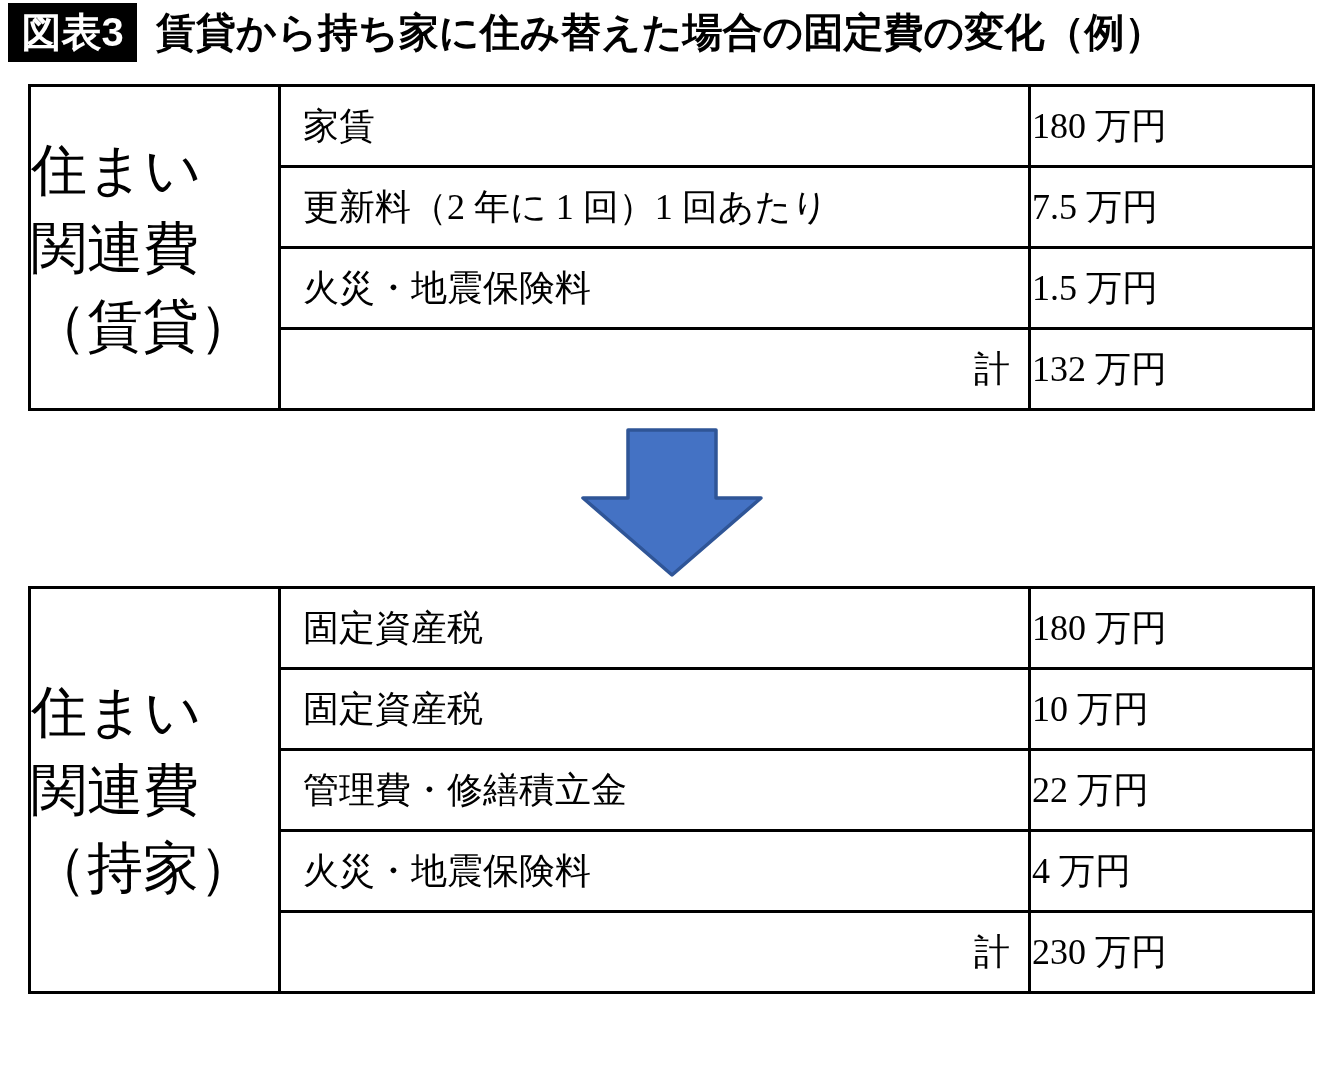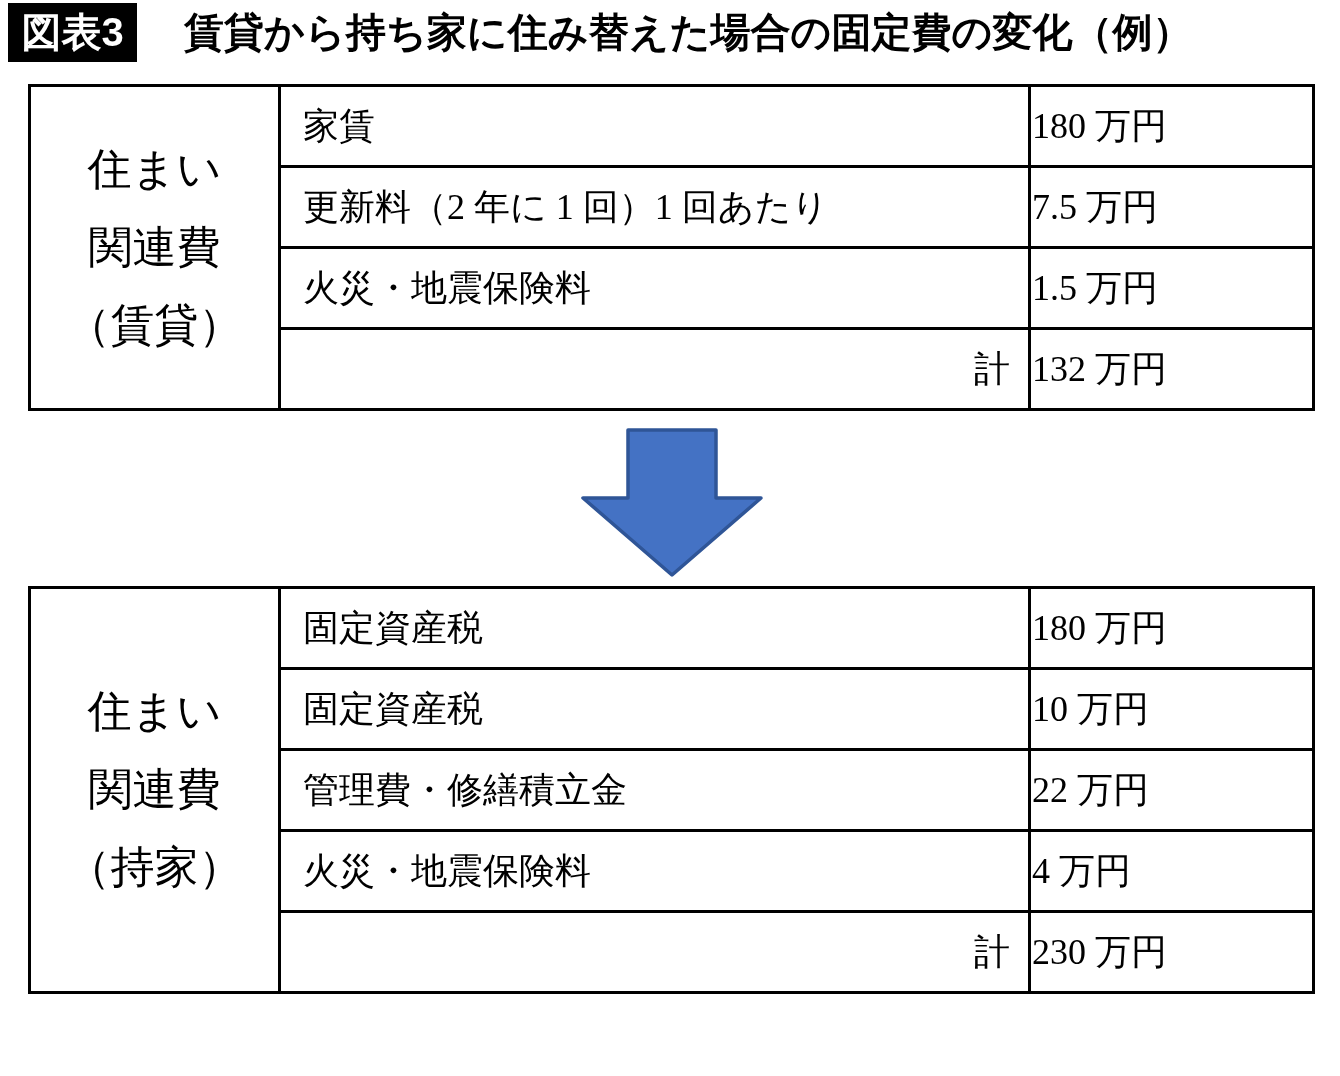--- a/index.html
+++ b/index.html
@@ -7,31 +7,31 @@
   body {
     width: 1340px; height: 1076px;
     background: #ffffff; color: #000;
     font-family: "Liberation Serif", "DejaVu Serif", serif;
     position: relative; overflow: hidden;
   }
 
   
   .figure-header {
     position: absolute; left: 8px; top: 3px; height: 59px;
-    display: flex; align-items: center; gap: 34px;
+    display: flex; align-items: center;
   }
   .figure-tag {
     width: 129px; height: 59px;
     background: #000; color: #fff;
     font-family: "Liberation Sans", "DejaVu Sans", sans-serif;
     font-weight: 700; font-size: 40px;
     display: flex; align-items: center; justify-content: center;
   }
   .figure-title {
-    margin-left: 13px;
+    margin-left: 19px;
     font-family: Liberation Sans, sans-serif;
     font-weight: 700; font-size: 40px; white-space: nowrap;
   }
 
   
   .cost-table {
     position: absolute; left: 28px;
     border-collapse: collapse; table-layout: fixed;
     background: #fff;
   }
@@ -39,22 +39,22 @@
   #owned-table  { top: 586px; }
 
   .cost-table td {
     border: 3px solid #000;
     height: 81px;
     font-size: 36px;
     vertical-align: middle;
     overflow: hidden; white-space: nowrap;
   }
   td.head {
-    width: 250px; text-align: center;
-    font-size: 44px; line-height: 78px;
+    width: 250px; 
+    font-size: 56px; line-height: 78px;
     padding: 0;
   }
   td.item {
     width: 750px; text-align: left;
     padding: 0 16px 0 22px;
   }
   td.val {
     width: 284px; text-align: left;
     padding-right: 20px;
   }

